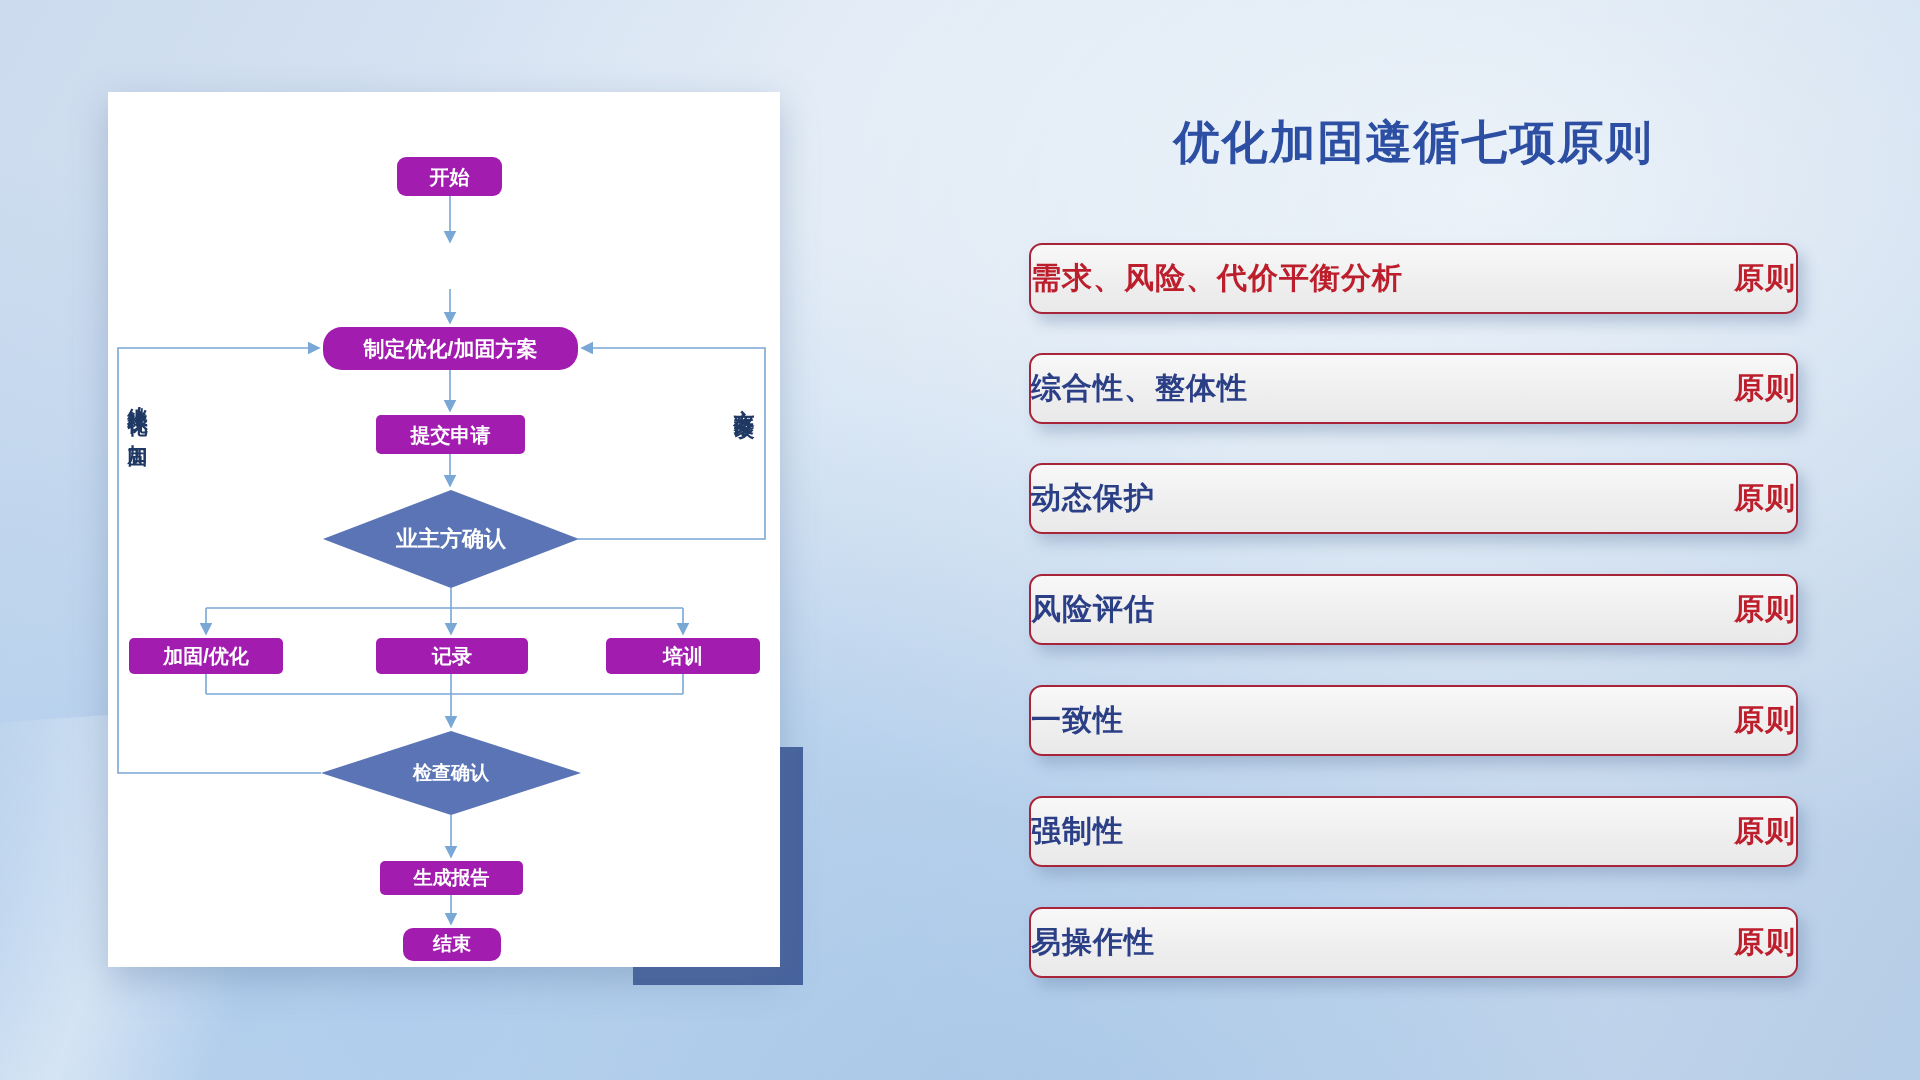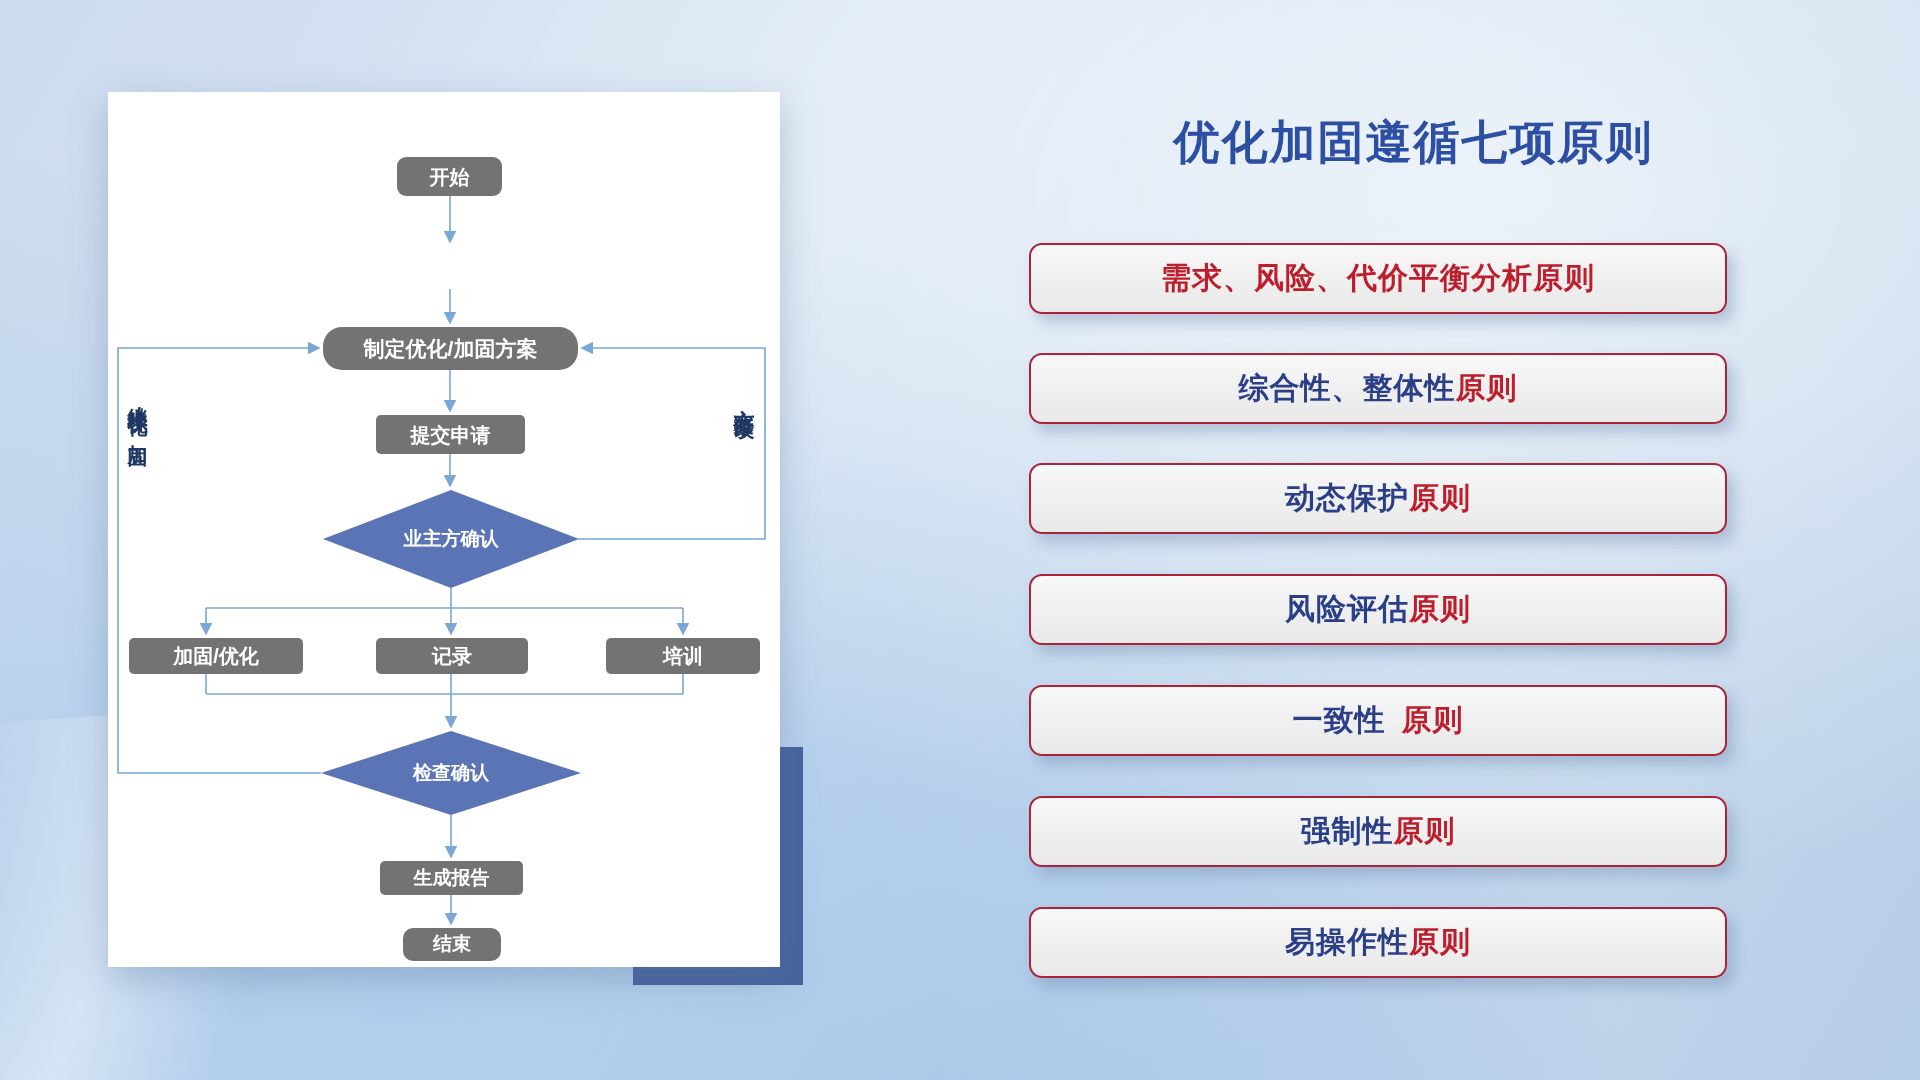--- a/index.html
+++ b/index.html
@@ -29,21 +29,21 @@
   
   .card {
     position: absolute; left: 108px; top: 92px; width: 672px; height: 875px;
     background: #ffffff; z-index: 2;
     box-shadow: 0 12px 34px rgba(90,115,155,0.35);
   }
   .connectors { position: absolute; left: 0; top: 0; width: 672px; height: 875px; }
 
   .node {
     position: absolute; display: flex; align-items: center; justify-content: center;
-    background: #737373; color: #ffffff; font-weight: bold; text-align: center;
+    background: #a21caf; color: #ffffff; font-weight: bold; text-align: center;
     border-radius: 5px; line-height: 1.1; z-index: 3;
   }
   .node.pill { border-radius: 9px; }
   .node.diamond {
     background: transparent; border-radius: 0;
   }
   .node.diamond::before {
     content: ""; position: absolute; left: 0; top: 0; right: 0; bottom: 0;
     background: #5a74b5;
     clip-path: polygon(50% 0, 100% 50%, 50% 100%, 0 50%);
@@ -56,25 +56,25 @@
     color: #1f3864; font-weight: bold; letter-spacing: 3px; line-height: 1;
   }
 
   
   .panel { position: absolute; left: 1029px; top: 0; width: 769px; height: 1080px; z-index: 2; }
   .panel-title {
     position: absolute; left: 0; top: 112px; width: 769px;
     text-align: center; font-size: 46px; font-weight: bold; color: #2d4fa3; letter-spacing: 2px;
   }
   .pbox {
-    position: absolute; left: 0; width: 698px; height: 71px;
+    position: absolute; left: 0; width: 769px; height: 71px;
     border: 2px solid #a82438; border-radius: 13px;
     background: linear-gradient(180deg, #f8f8f9 0%, #eeeeef 60%, #e9e9ea 100%);
     box-shadow: 7px 9px 14px rgba(110,135,170,0.38);
-    display: flex; align-items: center; justify-content: center;
+    display: flex; align-items: center; justify-content: space-between;
     font-size: 30px; font-weight: bold; letter-spacing: 1px;
   }
   .pbox-1 { top: 243px; }
   .pbox-2 { top: 353px; }
   .pbox-3 { top: 463px; }
   .pbox-4 { top: 574px; }
   .pbox-5 { top: 685px; gap: 16px; }
   .pbox-6 { top: 796px; }
   .pbox-7 { top: 907px; }
 </style>
@@ -120,25 +120,25 @@
       </g>
     </svg>
 
     <div class="node pill" style="left:289px; top:65px; width:105px; height:39px; font-size:20px;">开始</div>
 
 
     <div class="node" style="left:215px; top:235px; width:255px; height:43px; font-size:21px;border-radius:19px;">制定优化/加固方案</div>
 
     <div class="node" style="left:268px; top:323px; width:149px; height:39px; font-size:20px;">提交申请</div>
 
-    <div class="node diamond" style="left:215px; top:398px; width:256px; height:98px; font-size:19px;">
+    <div class="node diamond" style="left:215px; top:398px; width:256px; height:98px; font-size:22px;">
       <span>业主方确认</span>
     </div>
 
-    <div class="node" style="left:21px; top:546px; width:174px; height:36px; font-size:20px;">加固/优化</div>
+    <div class="node" style="left:21px; top:546px; width:154px; height:36px; font-size:20px;">加固/优化</div>
 
     <div class="node" style="left:268px; top:546px; width:152px; height:36px; font-size:20px;">记录</div>
 
     <div class="node" style="left:498px; top:546px; width:154px; height:36px; font-size:20px;">培训</div>
 
     <div class="node diamond" style="left:213px; top:639px; width:260px; height:84px; font-size:19px;">
       <span>检查确认</span>
     </div>
 
     <div class="node" style="left:272px; top:769px; width:143px; height:34px; font-size:19px;">生成报告</div>

